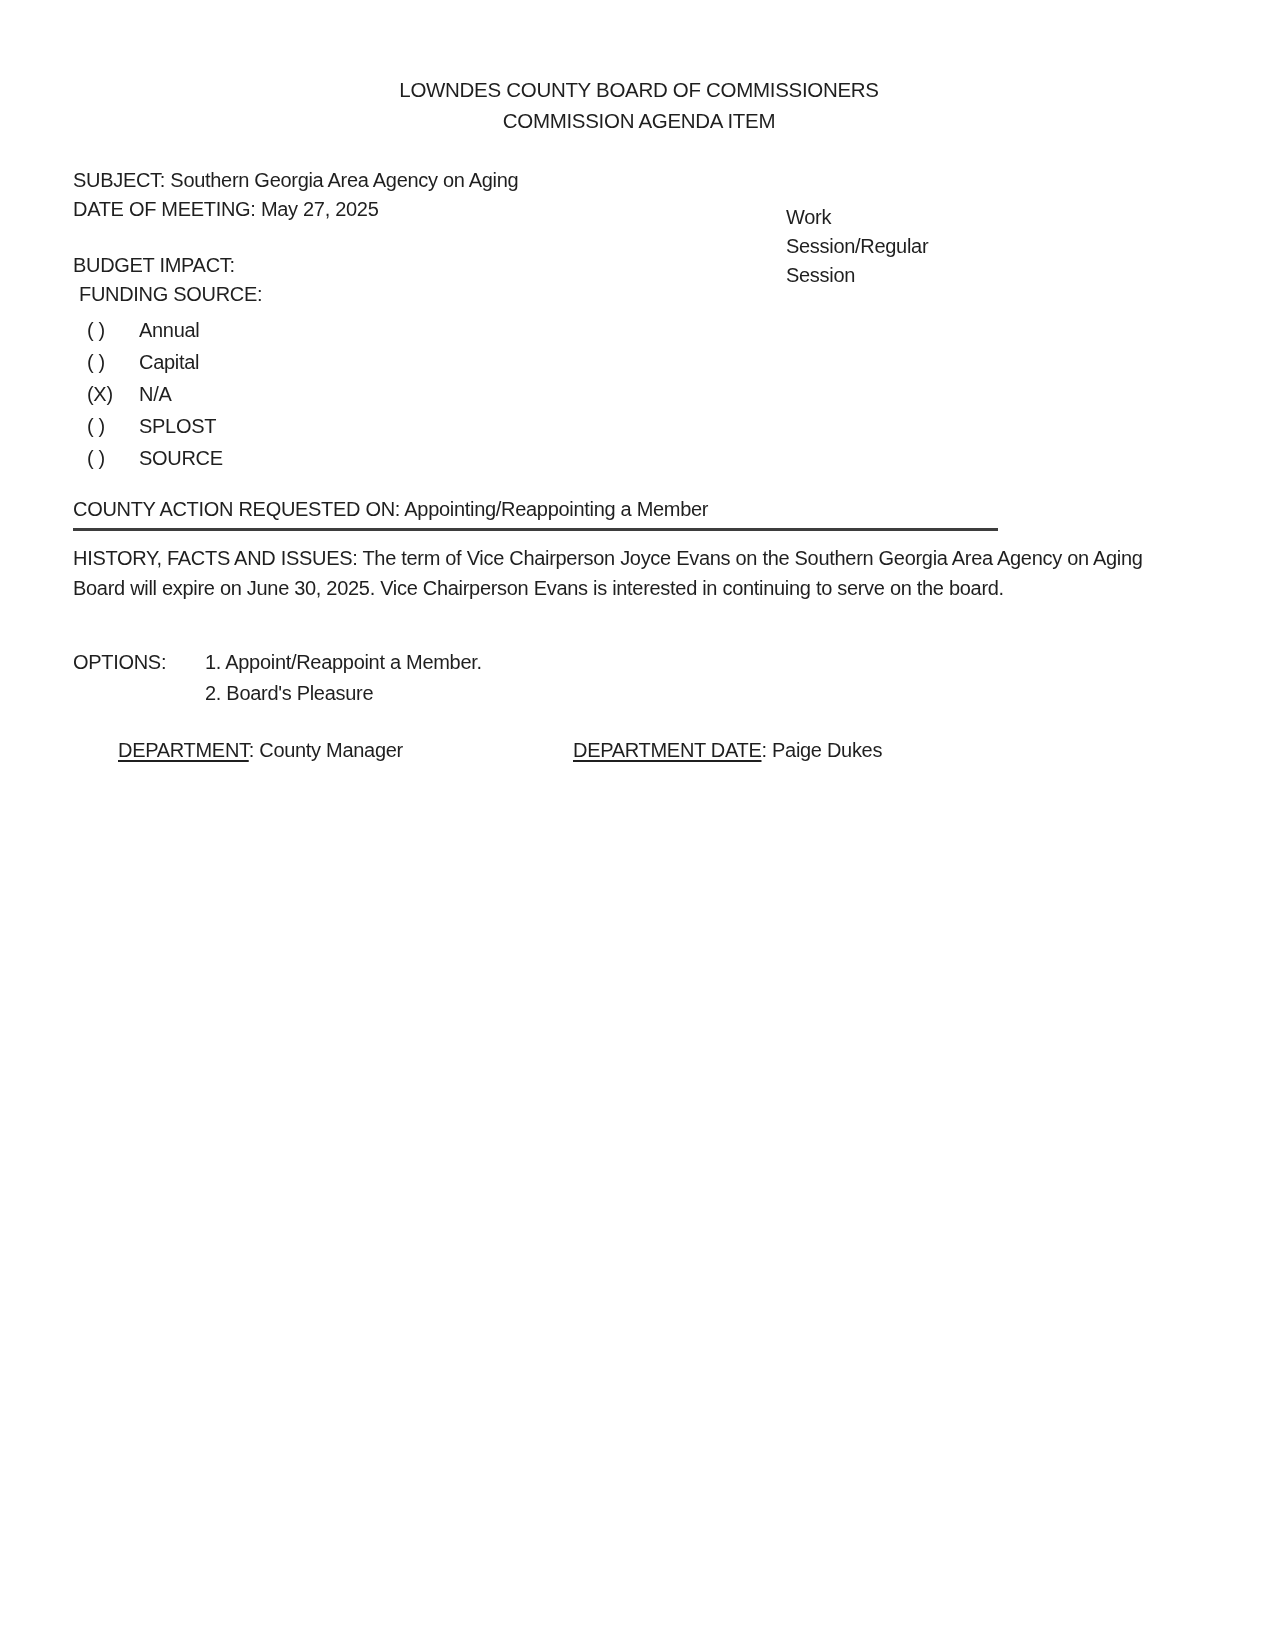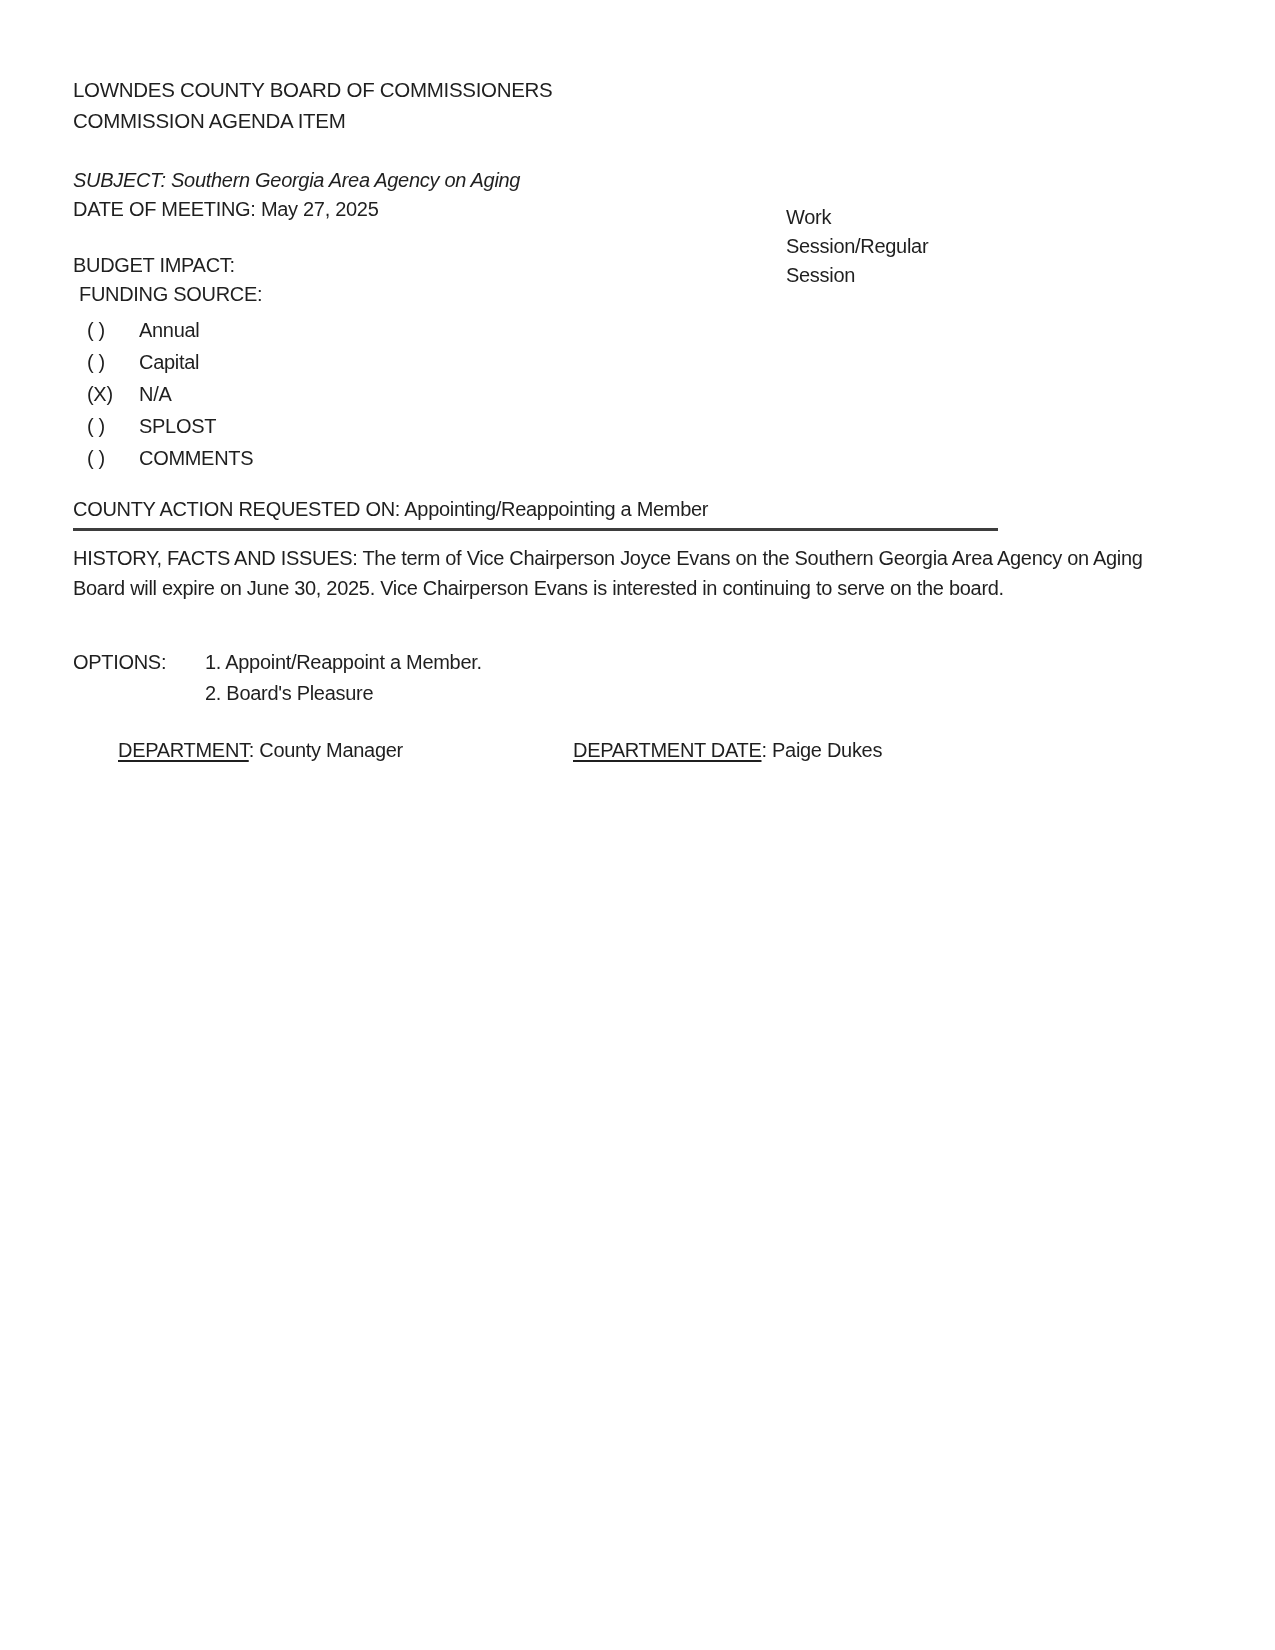--- a/index.html
+++ b/index.html
@@ -16,28 +16,27 @@
     font-family: "Liberation Sans", "DejaVu Sans", sans-serif;
     color: #1f1f1f;
     font-size: 20px;
     letter-spacing: -0.3px;
     overflow: hidden;
   }
   .content {
     padding: 74px 70px 0 73px;
   }
   .title-block {
-    text-align: left;
+    text-align: center;
     font-size: 20.5px;
     line-height: 31px;
   }
   .subject-row {
     margin-top: 30px;
     line-height: 29px;
-    font-style: italic;
   }
   .session-block {
     position: absolute;
     left: 786px;
     top: 203px;
     width: 180px;
     line-height: 29px;
   }
   .date-row {
     line-height: 29px;
@@ -148,21 +147,21 @@
       <div class="funding-item">
         <span class="funding-mark">(X)</span>
         <span>N/A</span>
       </div>
       <div class="funding-item">
         <span class="funding-mark">( )</span>
         <span>SPLOST</span>
       </div>
       <div class="funding-item">
         <span class="funding-mark">( )</span>
-        <span>COMMENTS</span>
+        <span>SOURCE</span>
       </div>
     </div>
 
     <div class="county-action">
       <span>COUNTY ACTION REQUESTED ON:</span>
       <span>Appointing/Reappointing a Member</span>
       <div class="rule"></div>
     </div>
 
     <div class="history">

